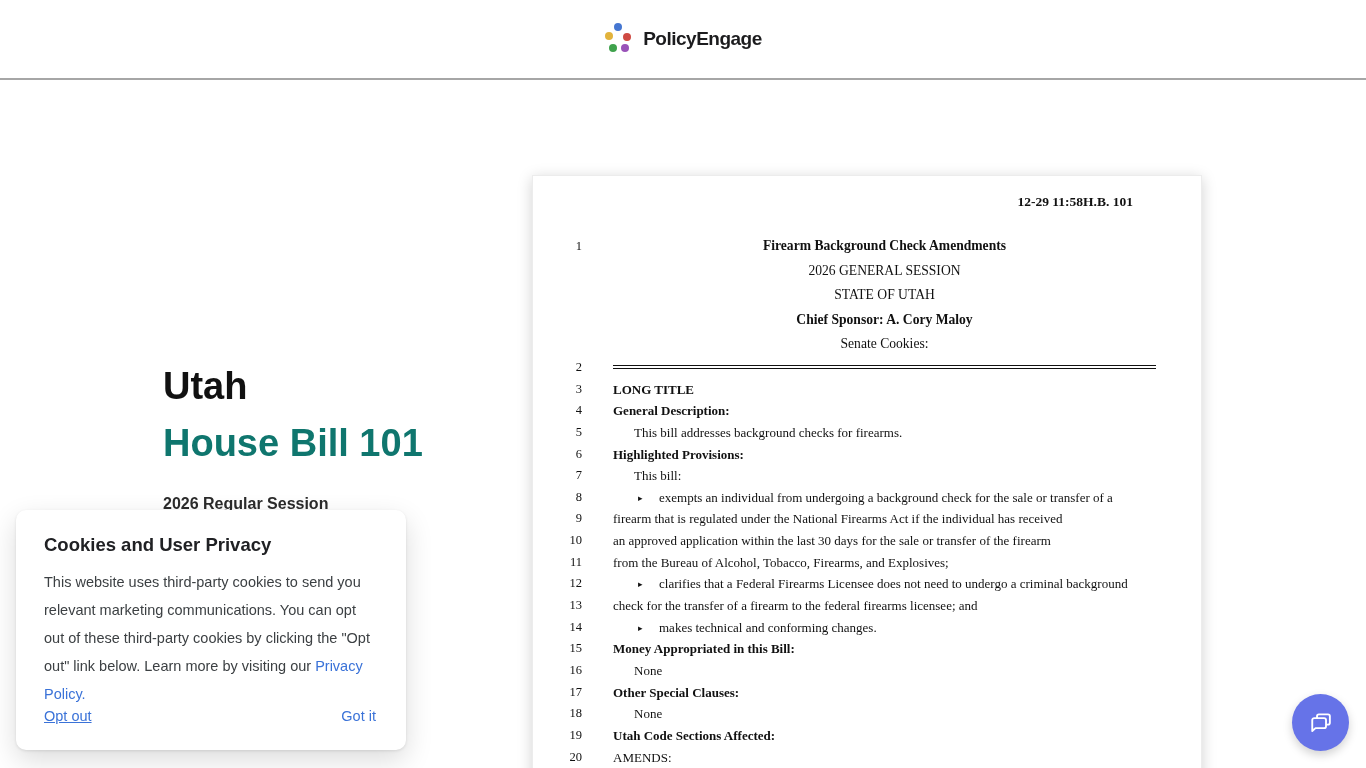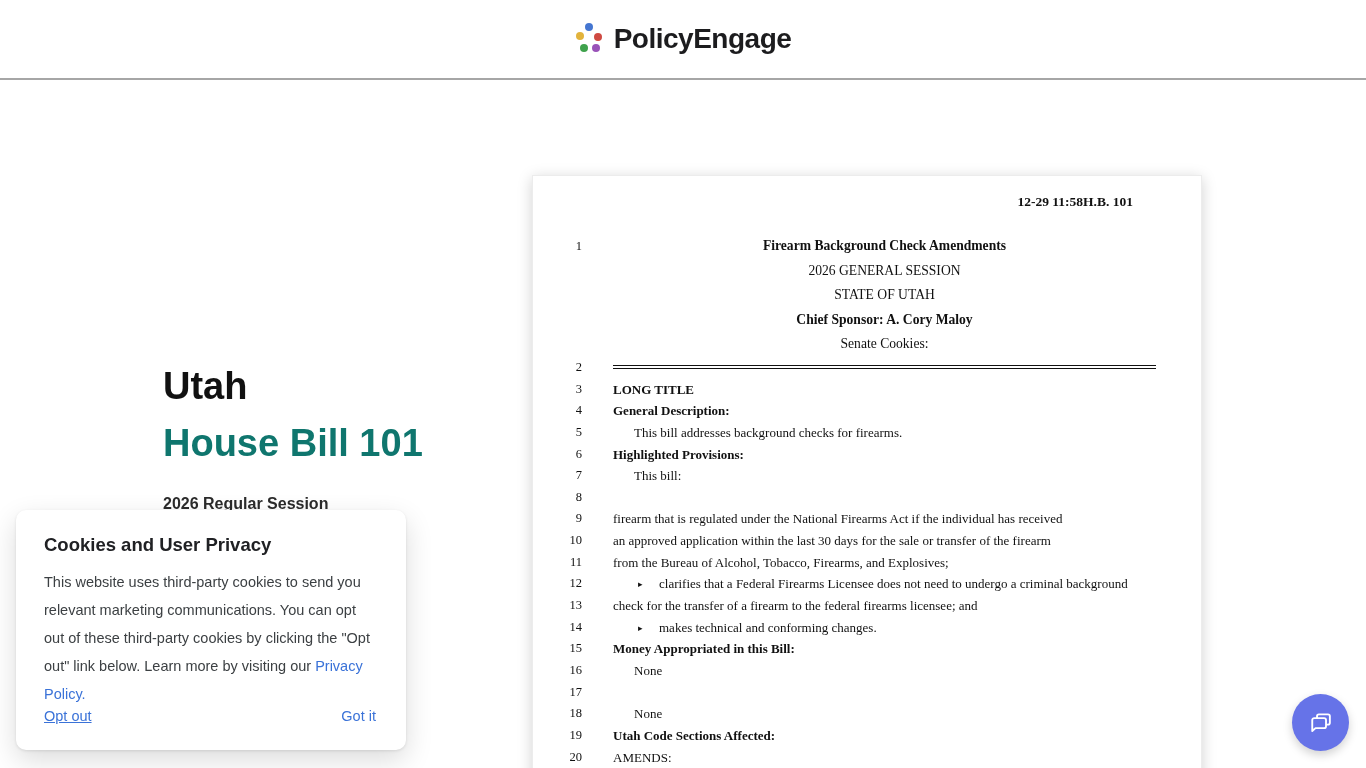--- a/index.html
+++ b/index.html
@@ -6,21 +6,21 @@
   html,body { width:1366px; height:768px; overflow:hidden; background:#ffffff;
               font-family:"Liberation Sans", sans-serif; }
 
   
   .navbar { position:absolute; left:0; top:0; width:1366px; height:80px;
             background:#ffffff; border-bottom:2px solid #a6a6a6;
             display:flex; align-items:center; justify-content:center; }
   .logo { display:flex; align-items:center; gap:11px; cursor:pointer; }
   .dots { position:relative; width:28px; height:32px; }
   .dots .dot { position:absolute; width:8px; height:8px; border-radius:50%; }
-  .logo-text { font-size:28px; font-weight:700; color:#1c1c1e; letter-spacing:-0.5px; }
+  .logo-text { font-size:19px; font-weight:700; color:#1c1c1e; letter-spacing:-0.5px; }
 
   
   .hero { position:absolute; left:163px; top:358px; z-index:1; }
   .hero h1 { font-size:38px; line-height:57px; font-weight:700; color:#111; }
   .hero h1 .bill { display:block; }
   .hero h2 { margin-top:23px; font-size:16px; font-weight:700; color:#2b2b2b; }
 
   
   .paper { position:absolute; left:532px; top:175px; width:670px; height:640px;
            background:#ffffff; border:1px solid #ececec;
@@ -132,20 +132,21 @@
       <div class="line">
         <span class="num">6</span>
         <span class="txt bold">Highlighted Provisions:</span>
       </div>
       <div class="line">
         <span class="num">7</span>
         <span class="txt indent">This bill:</span>
       </div>
       <div class="line">
         <span class="num">8</span>
+        <span class="txt bullet-row"><span class="bullet-glyph">▸</span>exempts an individual from undergoing a background check for the sale or transfer of a</span>
       </div>
       <div class="line">
         <span class="num">9</span>
         <span class="txt">firearm that is regulated under the National Firearms Act if the individual has received</span>
       </div>
       <div class="line">
         <span class="num">10</span>
         <span class="txt">an approved application within the last 30 days for the sale or transfer of the firearm</span>
       </div>
       <div class="line">
@@ -167,20 +168,21 @@
       <div class="line">
         <span class="num">15</span>
         <span class="txt bold">Money Appropriated in this Bill:</span>
       </div>
       <div class="line">
         <span class="num">16</span>
         <span class="txt indent">None</span>
       </div>
       <div class="line">
         <span class="num">17</span>
+        <span class="txt bold">Other Special Clauses:</span>
       </div>
       <div class="line">
         <span class="num">18</span>
         <span class="txt indent">None</span>
       </div>
       <div class="line">
         <span class="num">19</span>
         <span class="txt bold">Utah Code Sections Affected:</span>
       </div>
       <div class="line">

